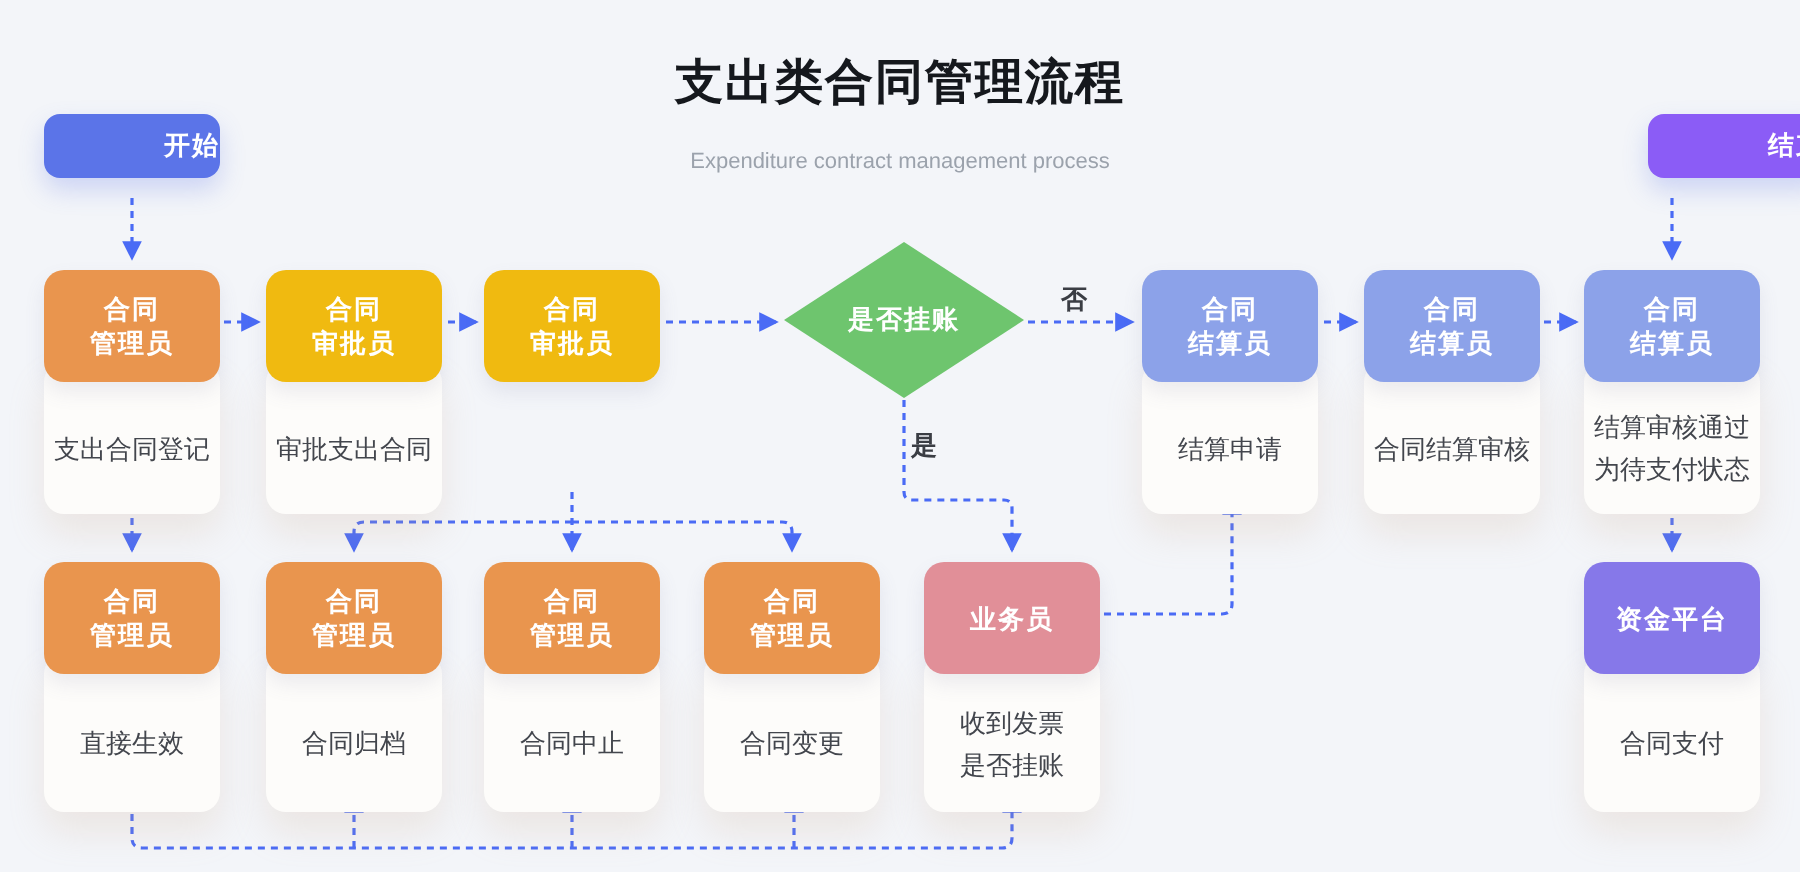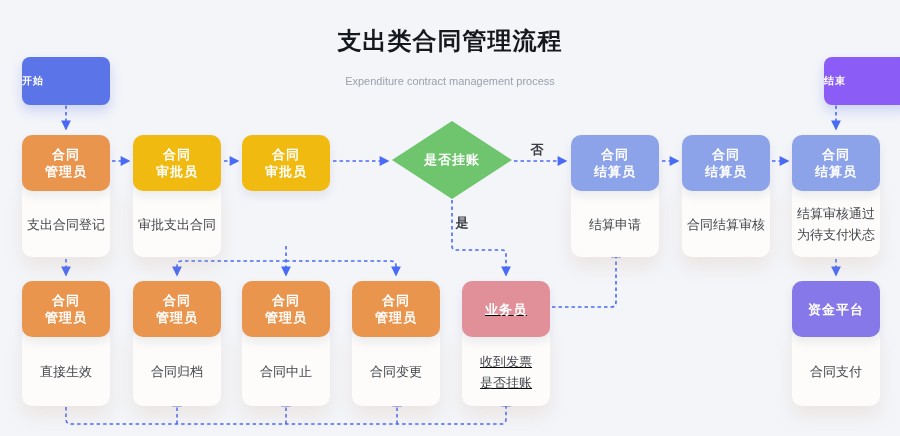--- a/index.html
+++ b/index.html
@@ -7,23 +7,23 @@
   .canvas {
     position:relative; width:900px; height:436px;
     background: var(--bg, #F3F5F9);
     overflow:hidden;
   }
   .title-wrap { position:absolute; left:0; top:12px; width:900px; text-align:center; }
   .title-main { font-size:24px; font-weight:bold; color:#15181D; letter-spacing:1px;margin-top:13px; }
   .title-sub { margin-top:18px; font-size:11px; color:#9BA2AC; }
 
   .terminal {
-    position:absolute; width:88px; height:48px; border-radius:8px;
-    display:flex; align-items:center; justify-content:flex-start;
-    color:#fff; font-size:10px; font-weight:bold; letter-spacing:1px;
+    position:absolute; width:88px; height:32px; border-radius:8px;
+    display:flex; align-items:center; justify-content:flex-end;
+    color:#fff; font-size:13px; font-weight:bold; letter-spacing:1px;
     box-shadow:0 6px 12px rgba(91,116,232,0.25);
   }
 
   .node { position:absolute; width:88px; }
   .node-header {
     position:relative; z-index:2; height:56px; border-radius:10px;
     display:flex; flex-direction:column; align-items:center; justify-content:center;
     color:#fff; font-size:13px; font-weight:bold; line-height:17px; letter-spacing:1px;
     box-shadow:0 5px 10px rgba(110,110,150,0.12);
   }
@@ -198,21 +198,21 @@
   <div class="node row2" style="left:352px; top:281px;">
     <div class="node-header" style="background: rgb(233, 149, 78);">
       <span>合同</span>
         <span>管理员</span>
     </div>
     <div class="node-body">
       <span>合同变更</span>
         <span></span>
     </div>
   </div>
-  <div class="node row2" style="left:462px; top:281px;text-decoration:underline;">
+  <div class="node row2" style="left:462px; top:281px;">
     <div class="node-header" style="background: rgb(225, 143, 152);">
       <span>业务员</span>
         <span></span>
     </div>
     <div class="node-body">
       <span>收到发票</span>
         <span>是否挂账</span>
     </div>
   </div>
   <div class="node row2" style="left:792px; top:281px;">

